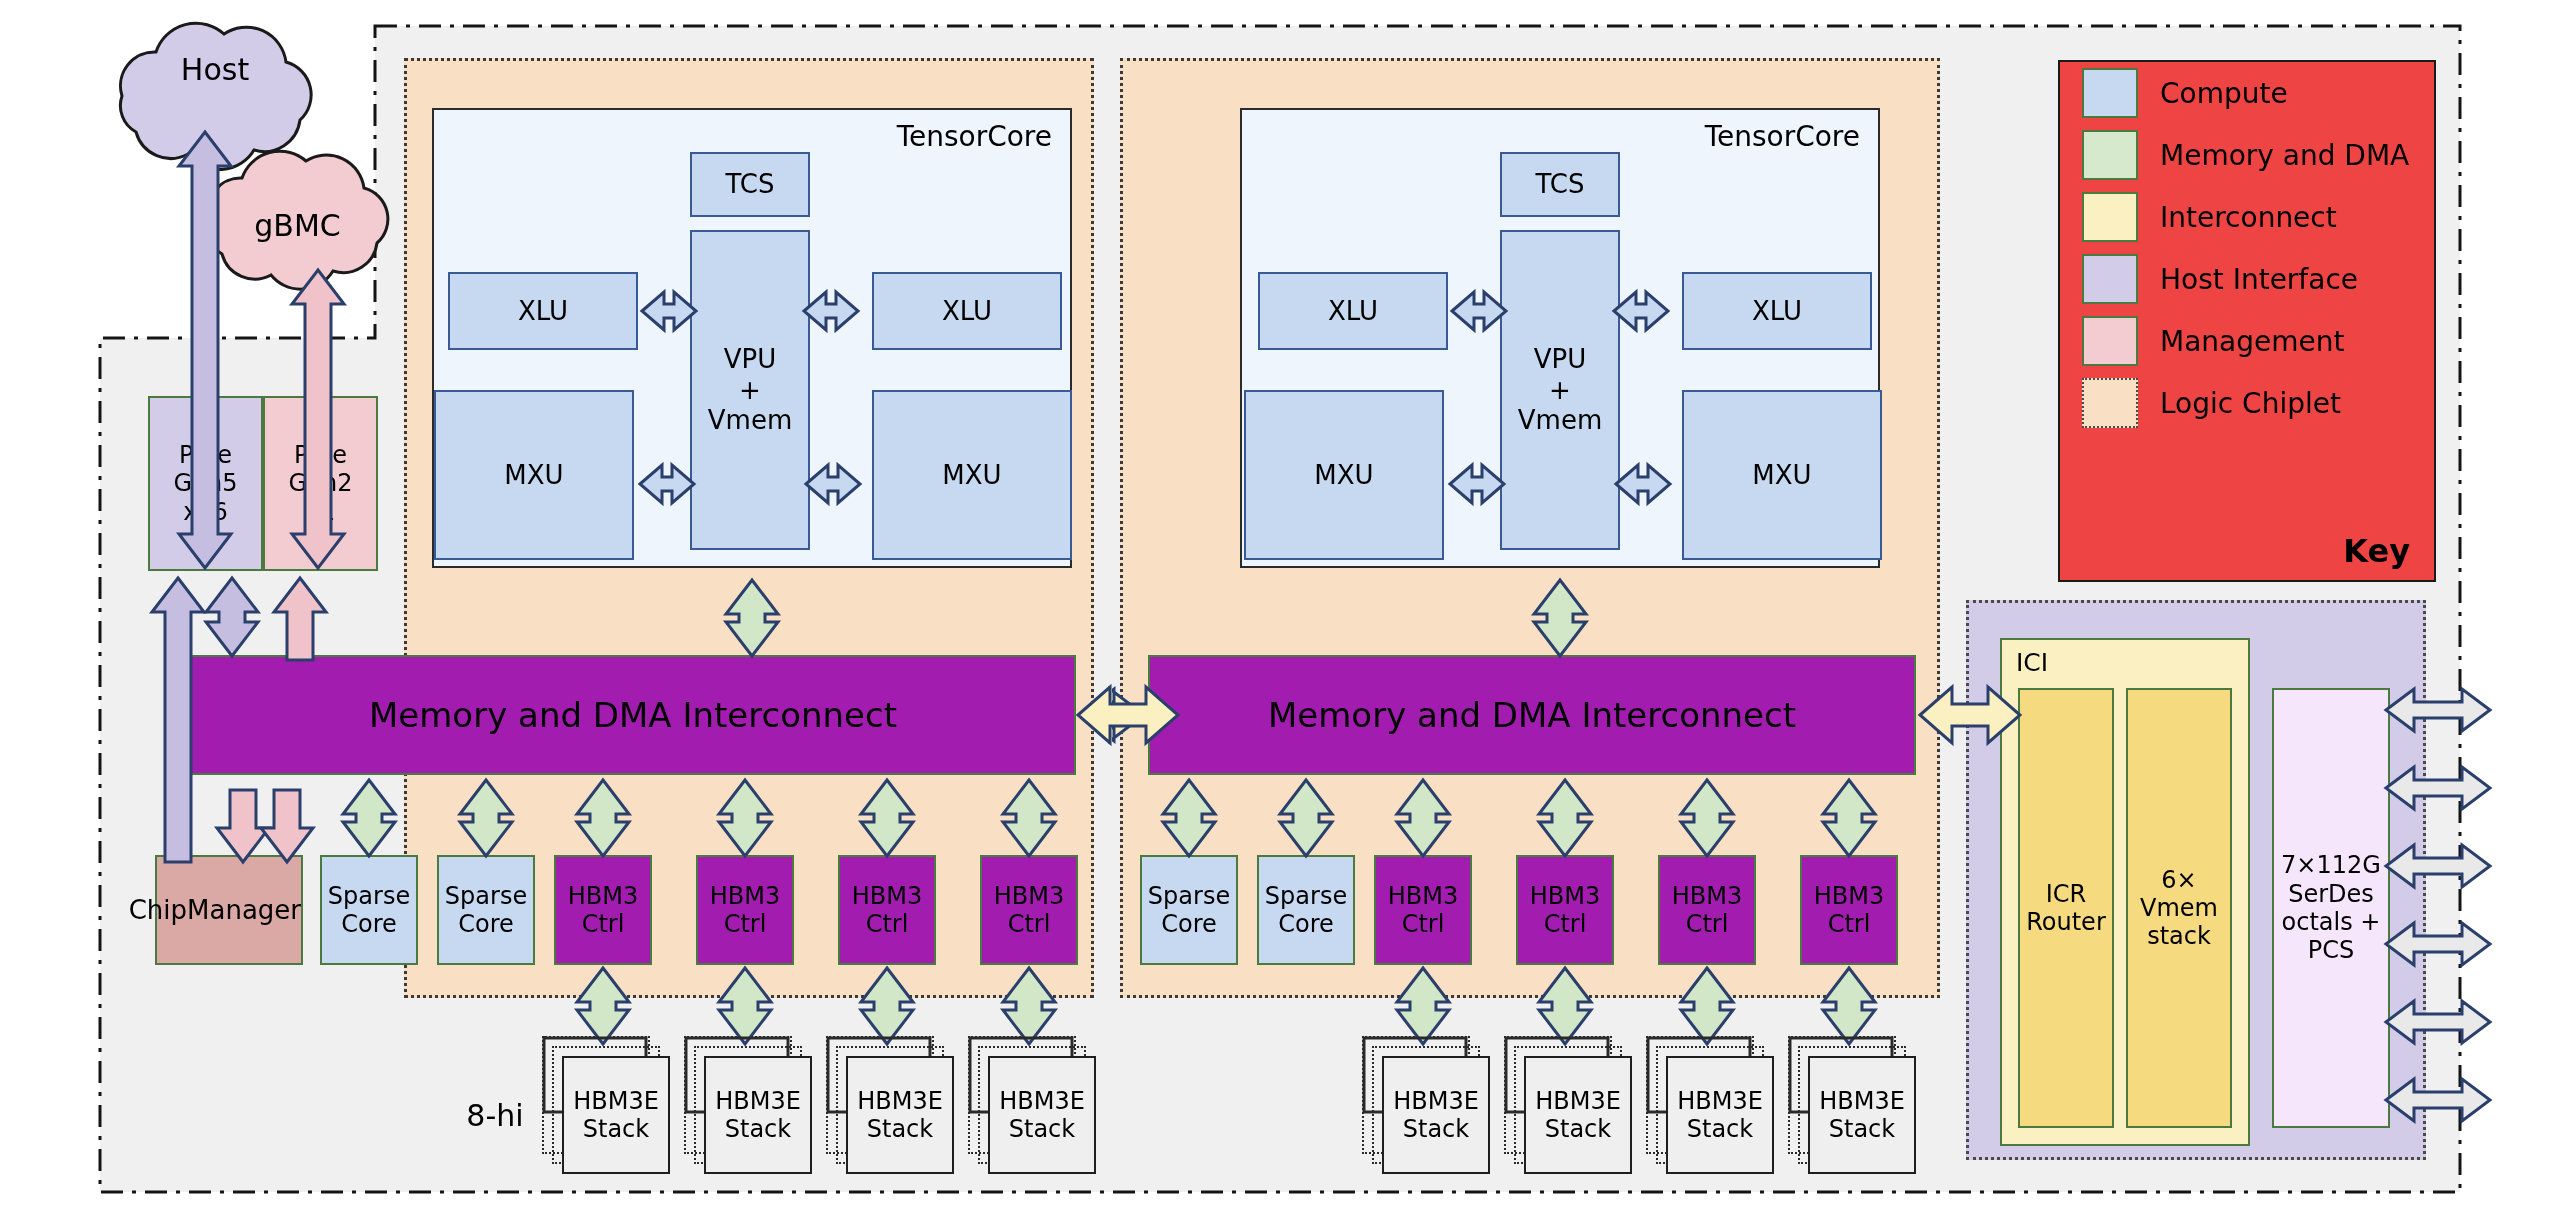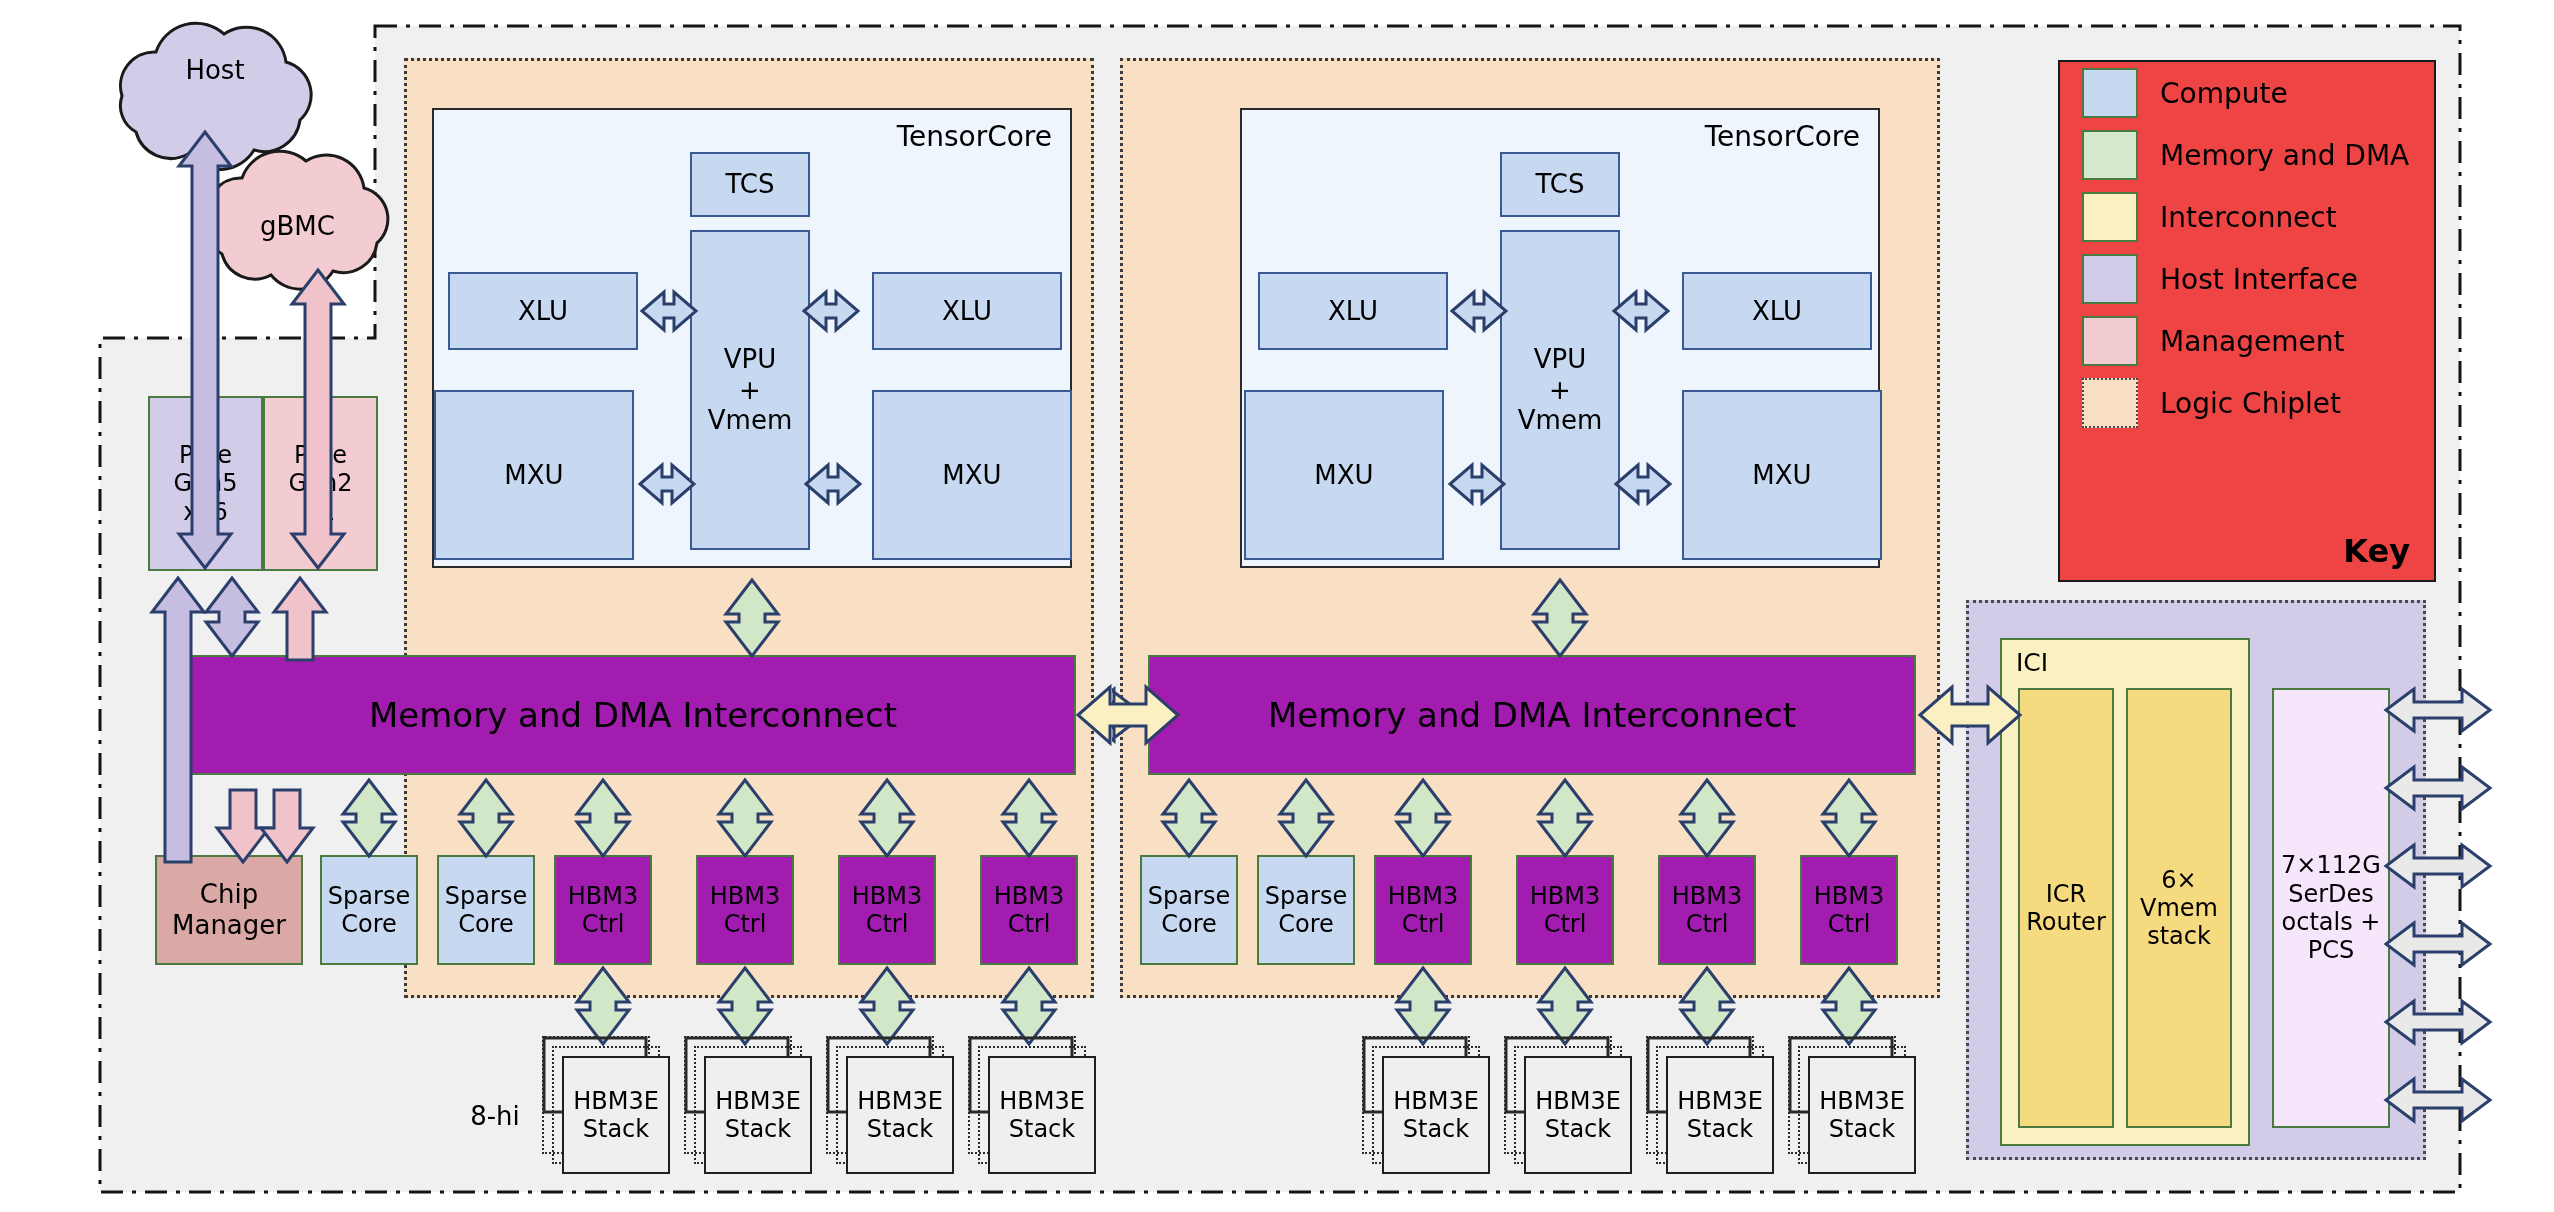--- a/index.html
+++ b/index.html
@@ -21,21 +21,21 @@
   .hostif{background:#d3cce8;border-color:#4a7a3f;}
   .mgmt{background:#f3ccd2;border-color:#4a7a3f;}
   .mgmt-dk{background:#dba9a5;border-color:#4a7a3f;}
   .serdes-box{background:#f6e6fb;border-color:#4a7a3f;}
   .tcore{background:#eef5fd;border:2px solid #2b2b2b;}
   .hbmstack{background:#efefef;border:2px solid #1f1f1f;}
   .hbmghost{border:2px dotted #2a2a2a;background:transparent;}
 
   .lbl{font-size:26px;}
   .lbl-sm{font-size:24px;}
-  .lbl-lg{font-size:26px;}
+  .lbl-lg{font-size:30px;}
   .tcore-title{position:absolute;right:18px;top:10px;font-size:28px;}
   .ici-title{position:absolute;left:14px;top:8px;font-size:25px;}
 
   
   #key{background:#ef4444;border:2px solid #1a1a1a;}
   .key-row{display:flex;align-items:center;height:62px;padding-left:22px;}
   .key-sw{width:52px;height:46px;margin-right:22px;flex:0 0 auto;}
   .key-sw.solid{border:2px solid #4a7a3f;}
   .key-sw.dotted{border:2px dotted #4a4a4a;}
   .key-sw.dashdot{border:2px dashed #4a7a3f;background:#fbfbfb;}
@@ -109,21 +109,21 @@
   </div>
   <div class="abs blk mgmt ctr" style="left:263px;top:396px;width:115px;height:175px;flex-direction:column;">
     <span class="lbl-sm">PCIe</span>
     <span class="lbl-sm">Gen2</span>
     <span class="lbl-sm">x1</span>
   </div>
 
   <div class="abs blk memdma ctr lbl-lg" style="left:190px;top:655px;width:886px;height:120px;font-size:34px;">Memory and DMA Interconnect</div>
   <div class="abs blk memdma ctr lbl-lg" style="left:1148px;top:655px;width:768px;height:120px;font-size:34px;">Memory and DMA Interconnect</div>
 
-  <div class="abs blk mgmt-dk ctr" style="left:155px;top:855px;width:148px;height:110px;flex-direction:column;">
+  <div class="abs blk mgmt-dk ctr" style="left:155px;top:855px;width:148px;height:110px;flex-direction:row;justify-content:flex-end;">
     <span class="lbl">Chip</span>
     <span class="lbl">Manager</span>
   </div>
   <div class="abs blk compute-g ctr" style="left:320px;top:855px;width:98px;height:110px;flex-direction:column;">
     <span class="lbl-sm">Sparse</span>
     <span class="lbl-sm">Core</span>
   </div>
   <div class="abs blk compute-g ctr" style="left:437px;top:855px;width:98px;height:110px;flex-direction:column;">
     <span class="lbl-sm">Sparse</span>
     <span class="lbl-sm">Core</span>

